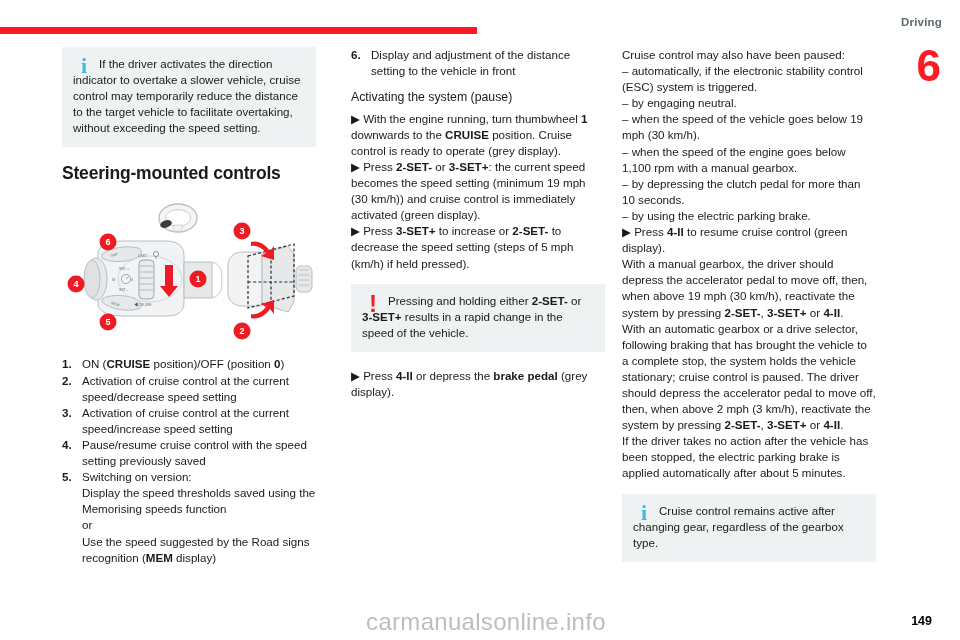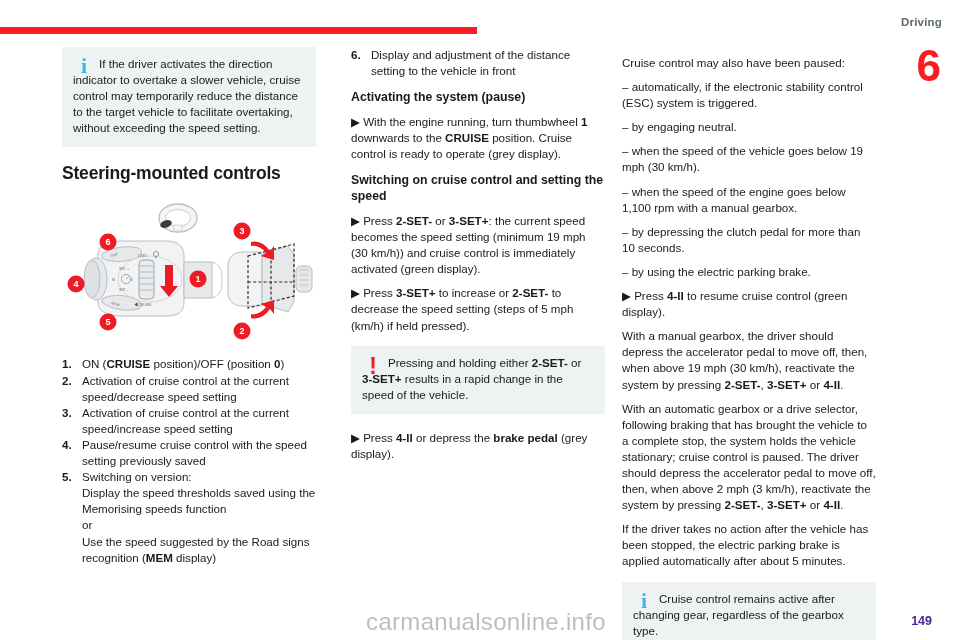--- a/index.html
+++ b/index.html
@@ -59,36 +59,36 @@
     color: #b9bfc2;
     letter-spacing: .3px;
     white-space: nowrap;
   }
   .page-number {
     position: absolute;
     right: 28px;
     bottom: 12px;
     font-size: 12.5px;
     font-weight: bold;
-    color: #4c1d95;
+    color: #000000;
   }
 
   
   .col {
     position: absolute;
     top: 47px;
     width: 254px;
     font-size: 11.6px;
     line-height: 16.1px;
   }
   .col-1 { left: 62px; }
   .col-2 { left: 351px; }
   .col-3 { left: 622px; }
 
-  .col p { margin: 8px 0 0 0; }
+  .col p { margin: 0 0 0 0; }
 
   
   .callout {
     background: #eef2f3;
     padding: 9px 11px 11px 11px;
     margin-bottom: 16px;
     position: relative;
   }
   .callout p {
     margin: 0;
@@ -117,21 +117,21 @@
   h1.section-title {
     font-size: 17.5px;
     line-height: 21px;
     font-weight: bold;
     margin: 4px 0 10px 0;
     letter-spacing: -.2px;
   }
   h2.sub-title {
     font-size: 12.3px;
     line-height: 16.5px;
-    font-weight: bold;
+    font-weight: normal;
     margin: 10px 0 5px 0;
   }
 
   
   ol.numbered {
     margin: 0;
     padding: 0;
     list-style: none;
     counter-reset: item;
   }
@@ -328,21 +328,20 @@
         <span class="num">6.</span>
         <span class="sub-line">Display and adjustment of the distance</span>
         <span class="sub-line">setting to the vehicle in front</span>
       </li>
     </ol>
 
 
     <h2 class="sub-title">Activating the system (pause)</h2>
     <p class="arrow-para" id="c2-p1">▶  With the engine running, turn thumbwheel <b>1</b> downwards to the <b>CRUISE</b> position. Cruise control is ready to operate (grey display).</p>
 
-    <h2 class="sub-title">Switching on cruise control and setting the speed</h2>
     <p class="arrow-para" id="c2-p3">▶  Press <b>2-SET-</b> or  <b>3-SET+</b>: the current speed becomes the speed setting (minimum 19 mph (30 km/h)) and cruise control is immediately activated (green display).</p>
     <p class="arrow-para" id="c2-p4">▶  Press <b>3-SET+</b> to increase or <b>2-SET-</b> to decrease the speed setting (steps of 5 mph (km/h) if held pressed).</p>
 
     <div class="callout" style="margin-top:12px;">
       <span class="glyph glyph-warn">!</span>
       <p id="c2-warn">Pressing and holding either <b>2-SET-</b> or <b>3-SET+</b> results in a rapid change in the speed of the vehicle.</p>
     </div>
 
     <p class="arrow-para" id="c2-p5">▶  Press <b>4-II</b> or depress the <b>brake pedal</b> (grey display).</p>
   </div>

